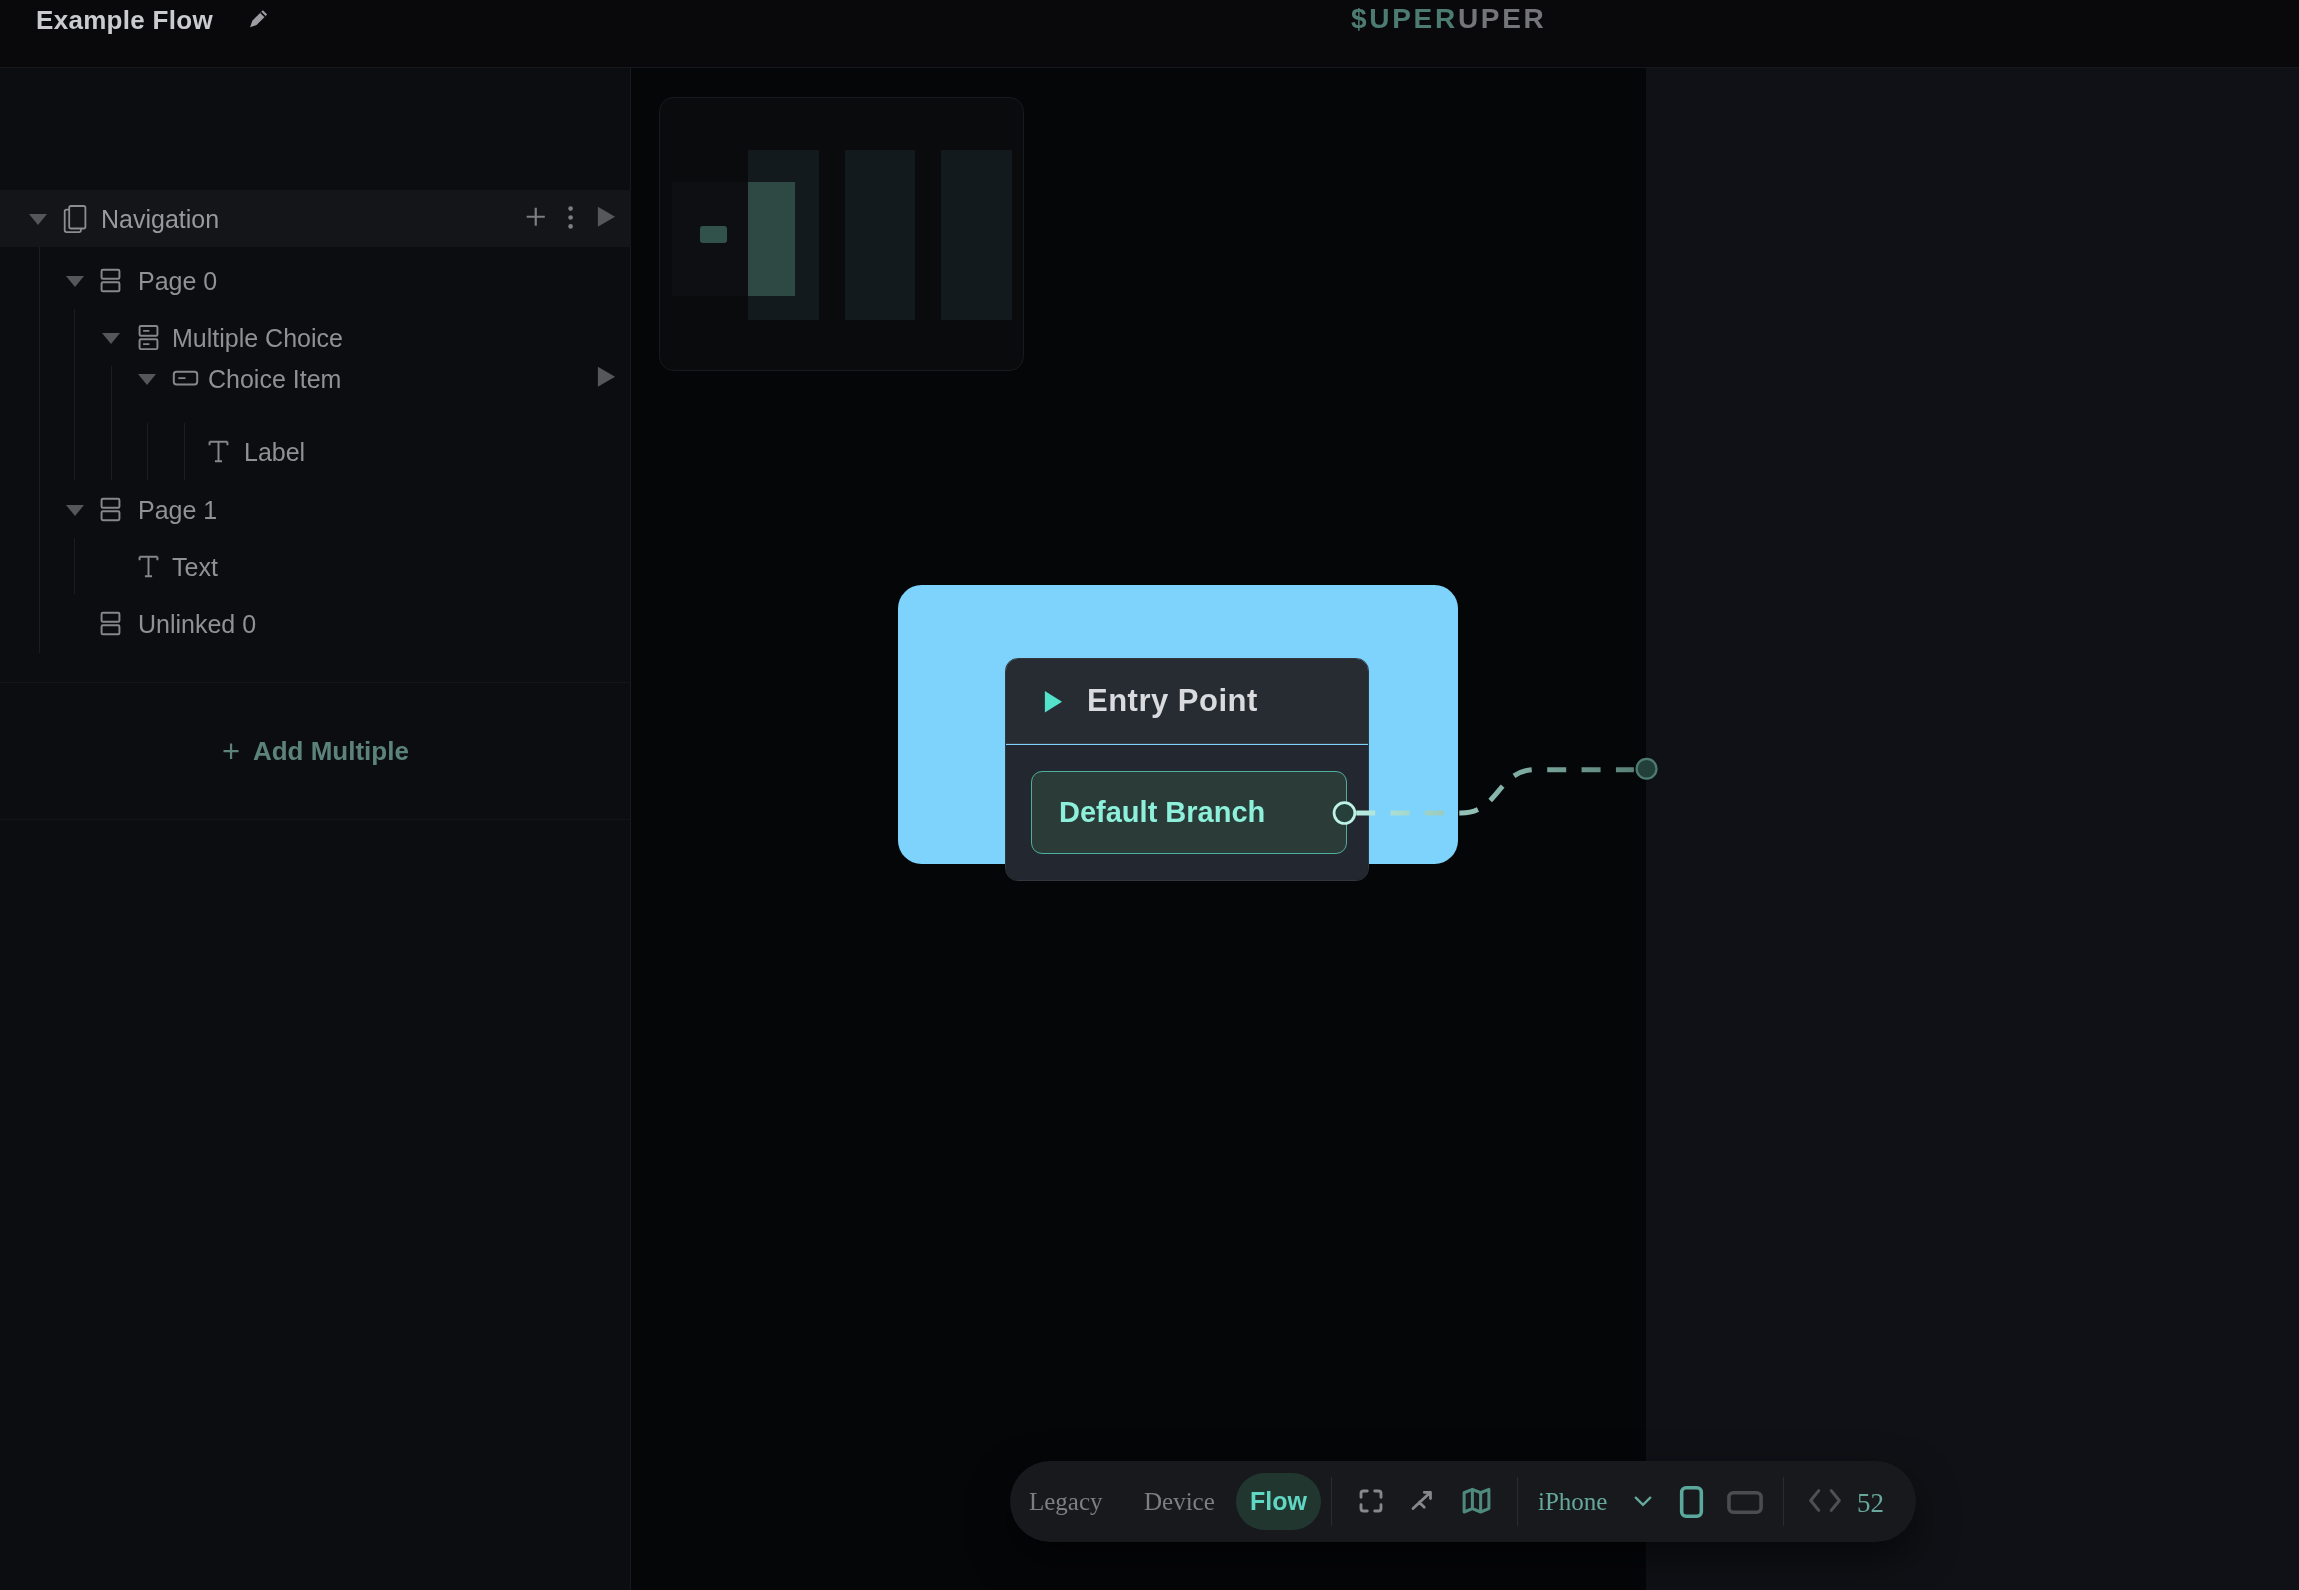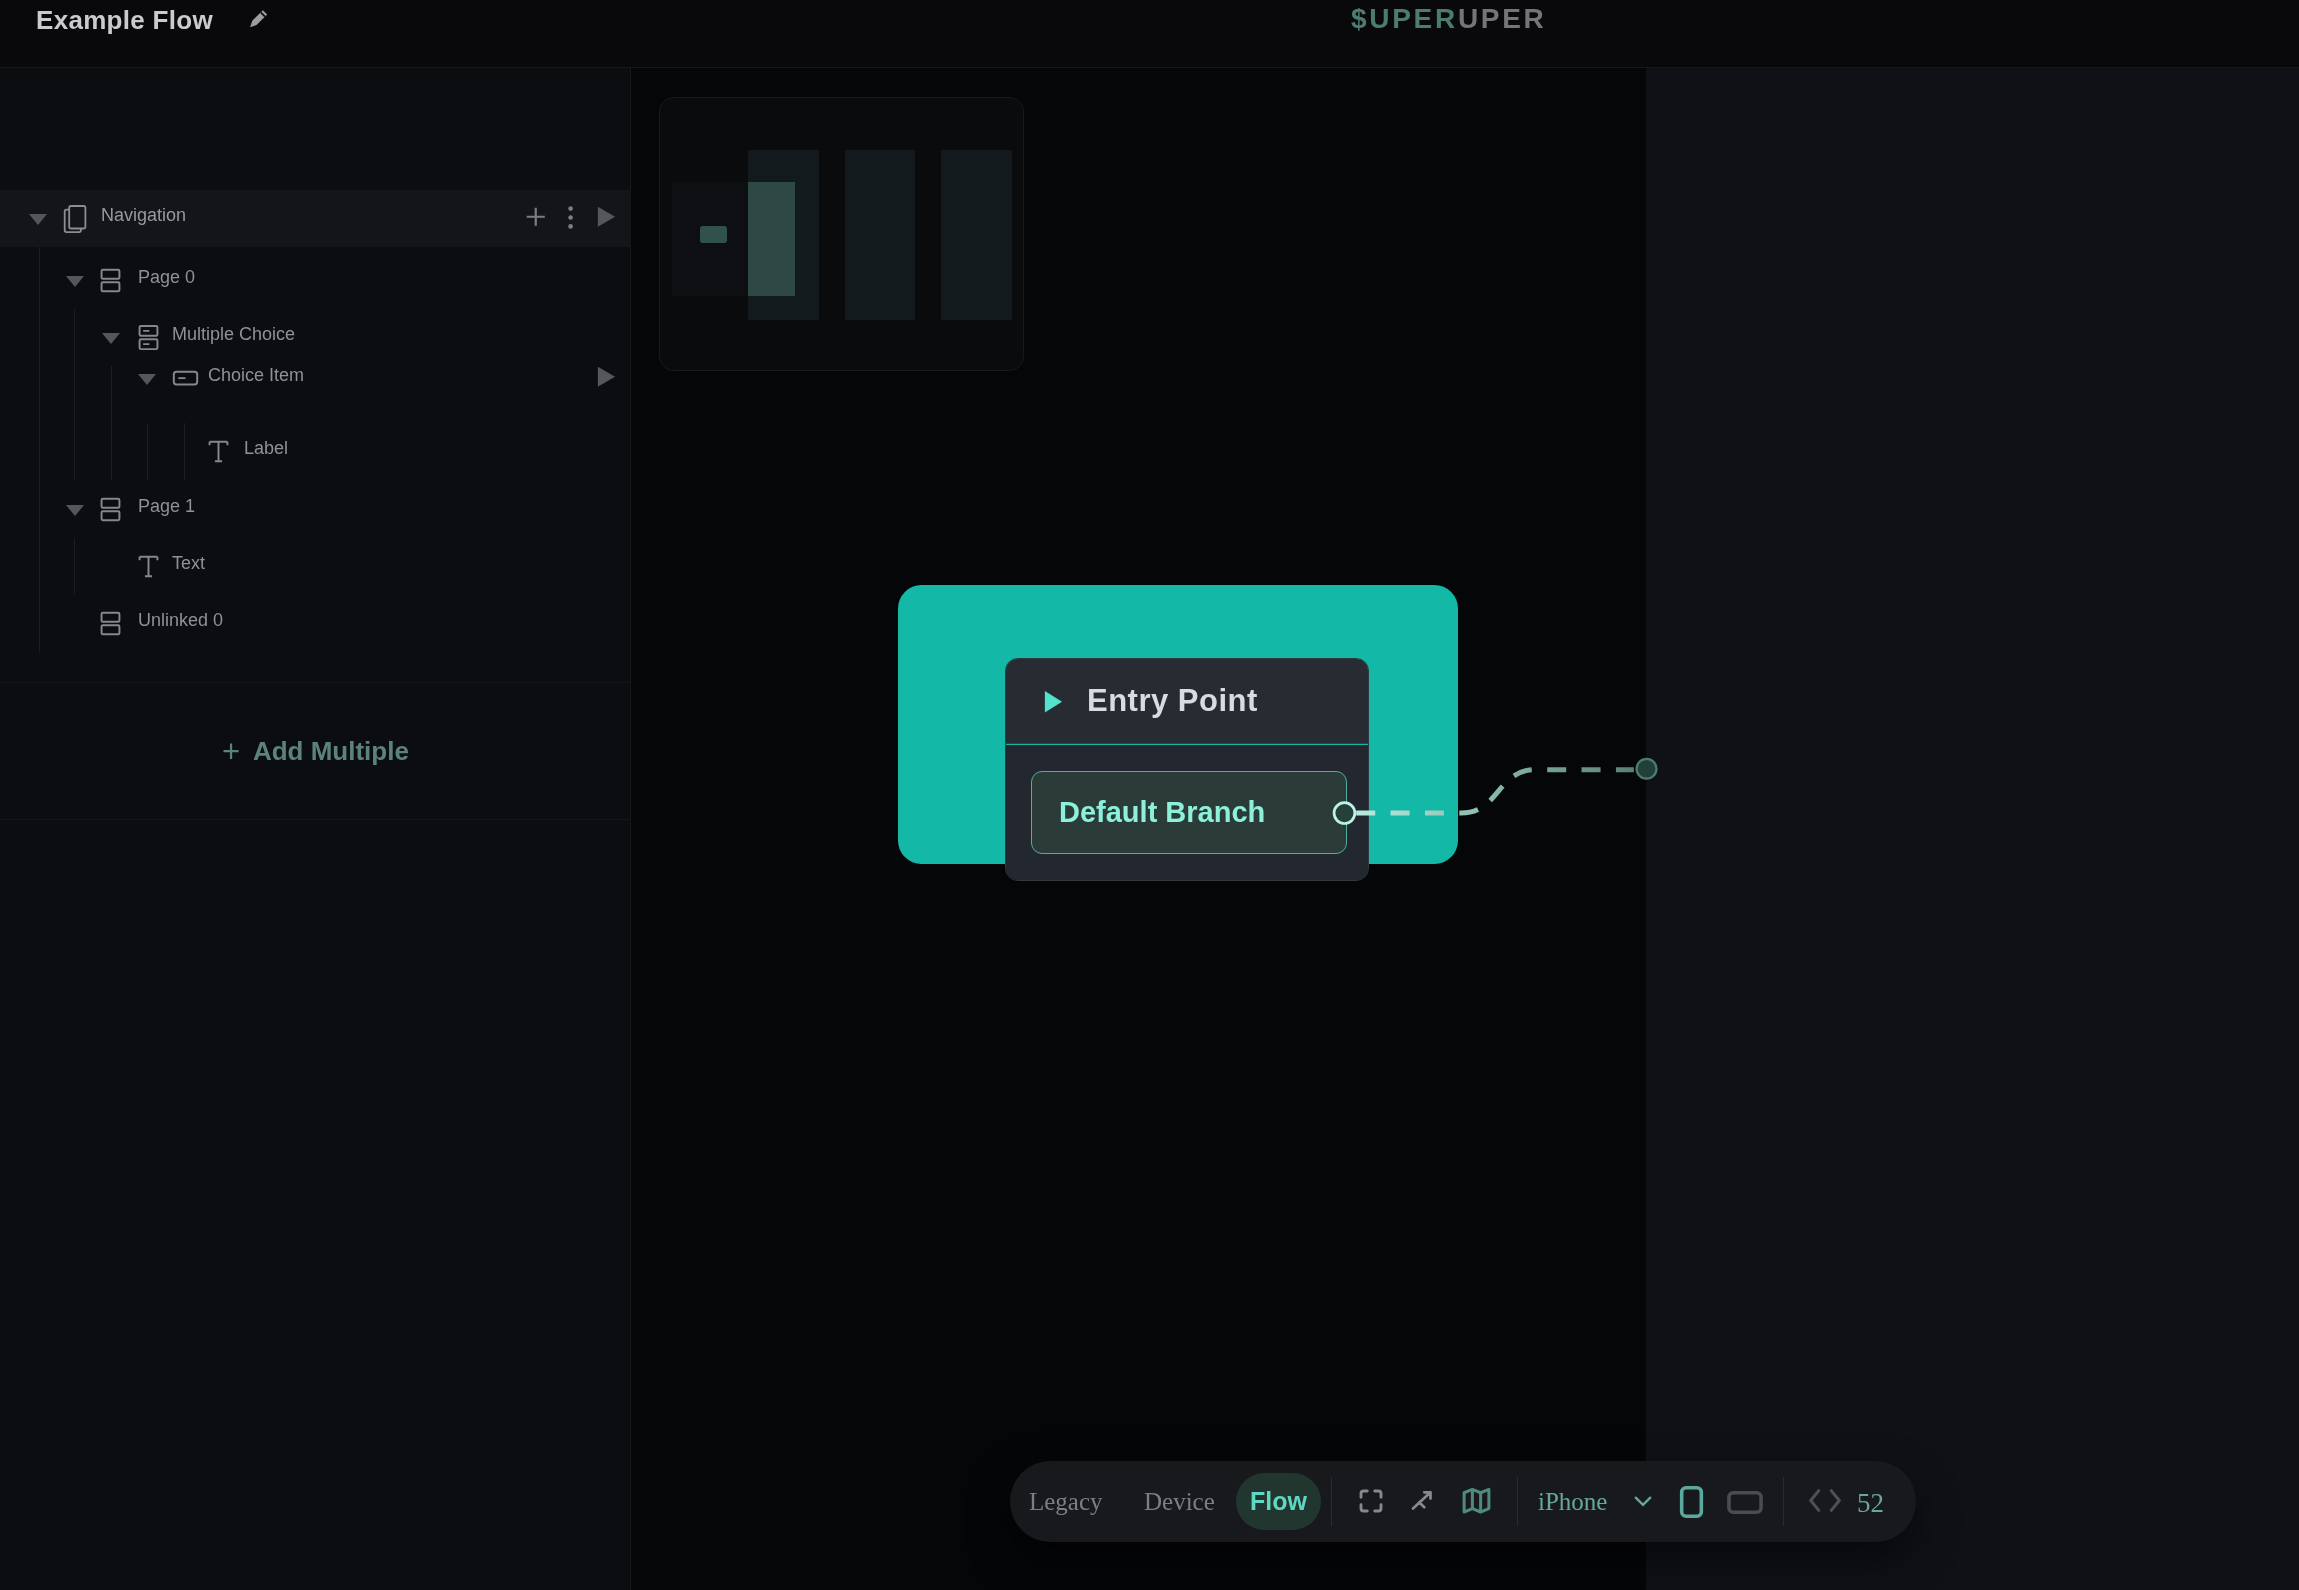--- a/index.html
+++ b/index.html
@@ -24,21 +24,21 @@
                  border-bottom:0.9px solid #141519; }
   #layout-title { position:absolute; left:51px; top:36px; font-size:27px; color:#b0b2b5; }
   #sort-btn { position:absolute; left:579px; top:34px; width:25px; height:36px; cursor:pointer; }
 
   .trow { position:absolute; left:0; width:631px; height:57px; }
   .trow.sel { background:#141519; }
   .tri { position:absolute; top:23.5px; width:0; height:0;
          border-left:9px solid transparent; border-right:9px solid transparent;
          border-top:11px solid #54565b; }
   .ticon { position:absolute; top:13.6px; }
-  .tlabel { position:absolute; top:14.5px; font-size:18px; color:#8f9194; white-space:nowrap; }
+  .tlabel { position:absolute; top:14.5px; font-size:25px; color:#8f9194; white-space:nowrap; }
   .rowicons { position:absolute; right:14.5px; top:0; height:57px; display:flex;
               align-items:center; gap:20px; }
   .guide { position:absolute; width:0.9px; background:#1c1d22; }
 
   #add-row { position:absolute; left:0; top:614px; width:631px; height:138px;
              border-top:0.9px solid #141519; border-bottom:0.9px solid #141519;
              display:flex; align-items:center; justify-content:center; gap:12.7px;
              cursor:pointer; }
   #add-row .plus { font-size:31px; color:#5c837b; font-weight:400; line-height:1; }
   #add-row .txt  { font-size:26px; color:#5c837b; font-weight:600; }
@@ -47,21 +47,21 @@
   #canvas { position:absolute; left:632px; top:68px; width:1014px; height:1522px;
             background:#050608; }
 
   
   #minimap { position:absolute; left:659px; top:97px; width:365px; height:274px;
              background:#0a0b0d; border:0.9px solid #191a1e; border-radius:14.5px; z-index:5; }
   .mm-rect { position:absolute; }
 
   
   #node-outer { position:absolute; left:898px; top:585px; width:560px; height:279px;
-                background:#14b8a6; border-radius:23.5px; z-index:6; }
+                background:#7dd3fc; border-radius:23.5px; z-index:6; }
   #node-card { position:absolute; left:107px; top:73px; width:364px; height:223px;
                border-radius:12.7px; border:0.9px solid #32363d; overflow:hidden; }
   #node-head { position:absolute; left:0; top:0; width:100%; height:85px; background:#272c33;
                border-bottom:0.9px solid #3a3f46; display:flex; align-items:center; }
   #entry-label { margin-left:81px; font-size:31px; font-weight:700; color:#d9dbdf;
                  letter-spacing:0.5px; }
   #node-body { position:absolute; left:0; top:86px; width:100%; height:137px; background:#222730; }
   #branch-btn { position:absolute; left:25px; top:26px; width:316px; height:83px;
                 background:#2b3b38; border:1.8px solid #4fae9e; border-radius:11px;
                 display:flex; align-items:center; cursor:pointer; }

